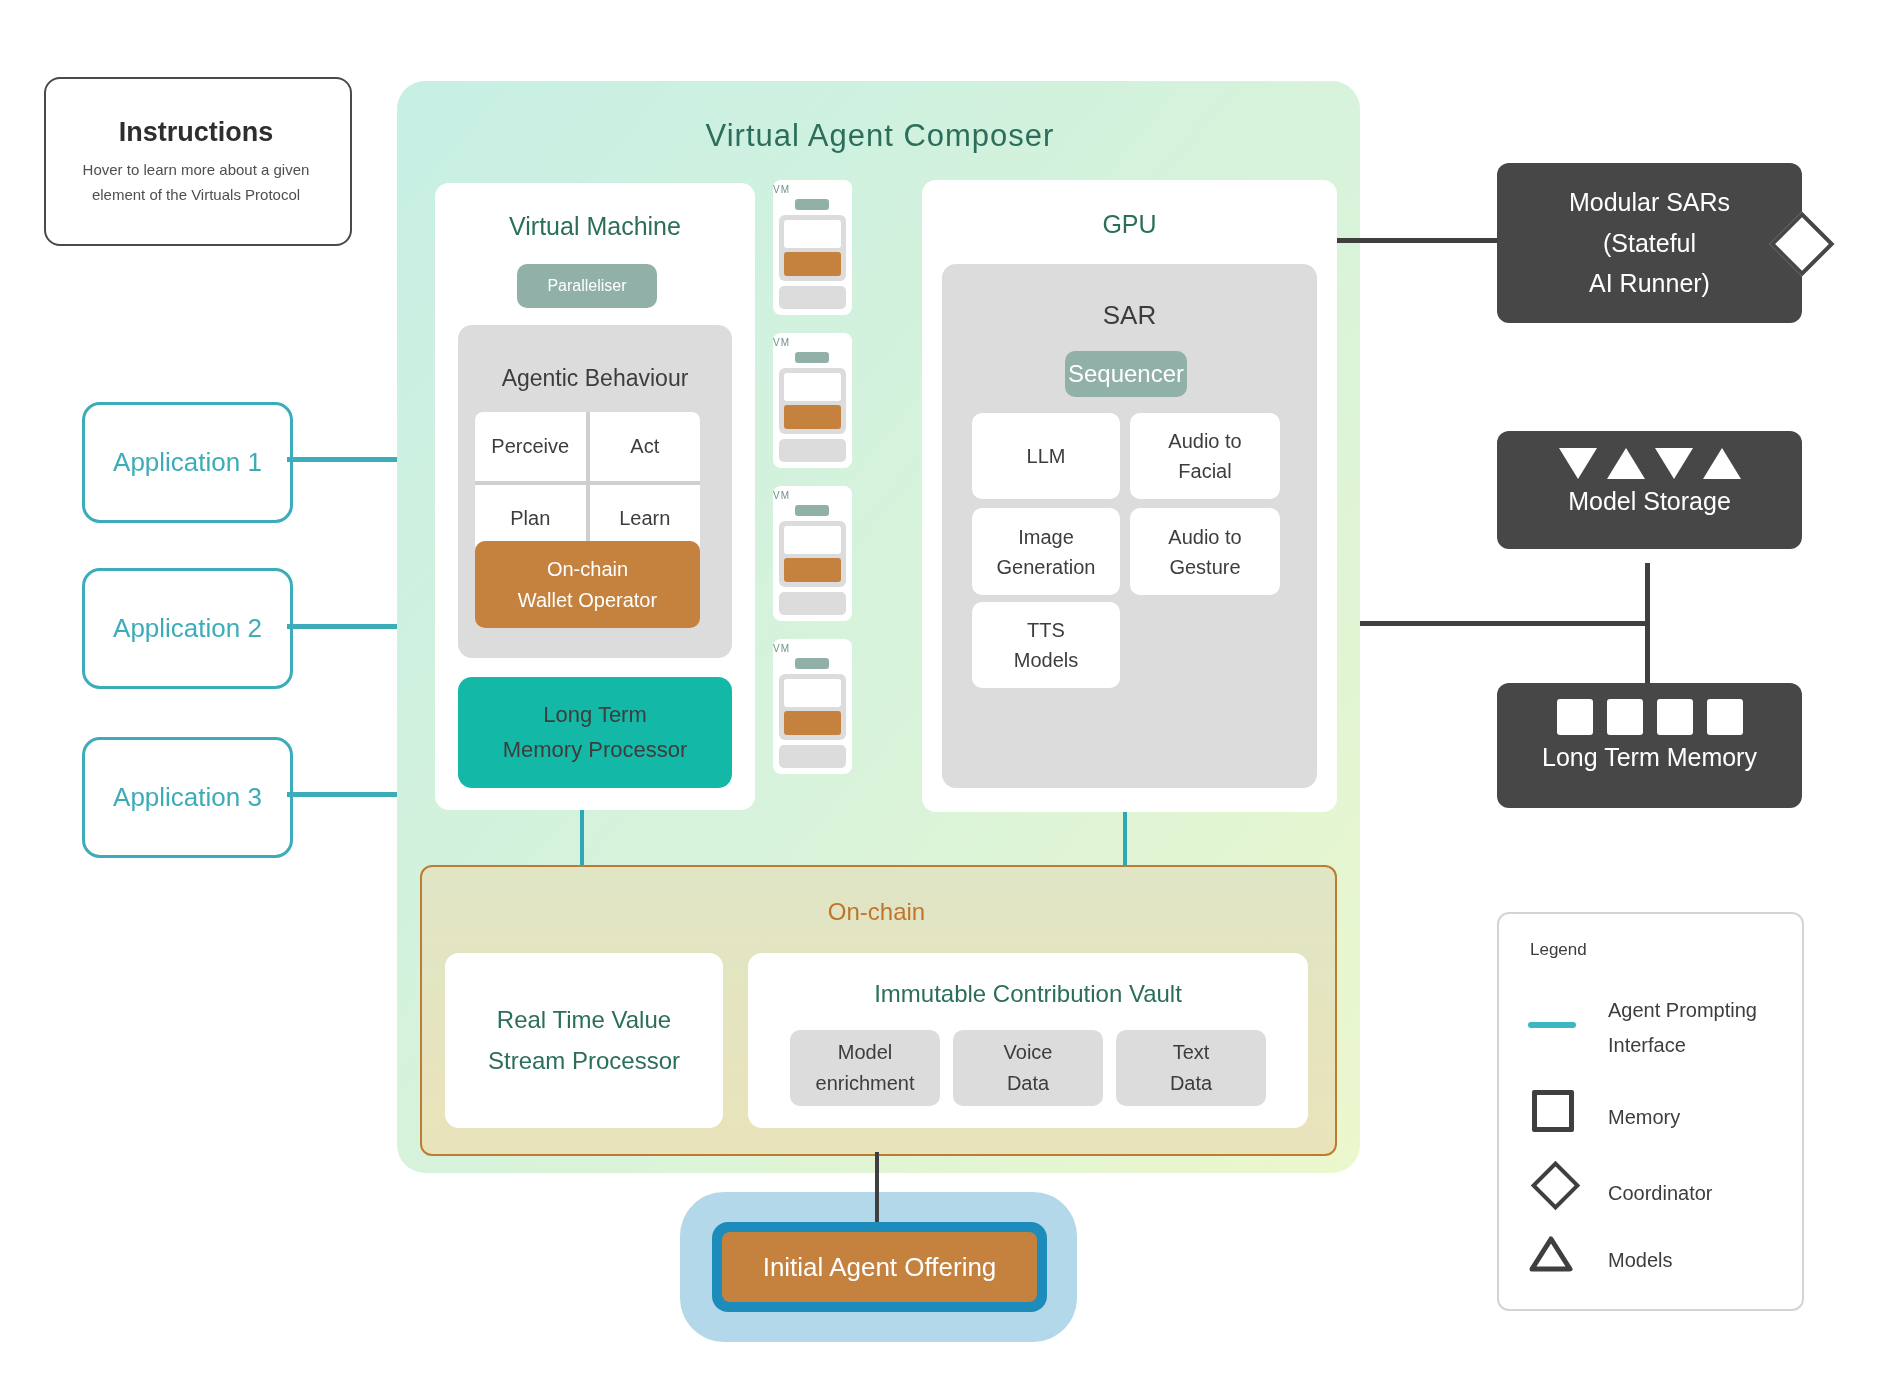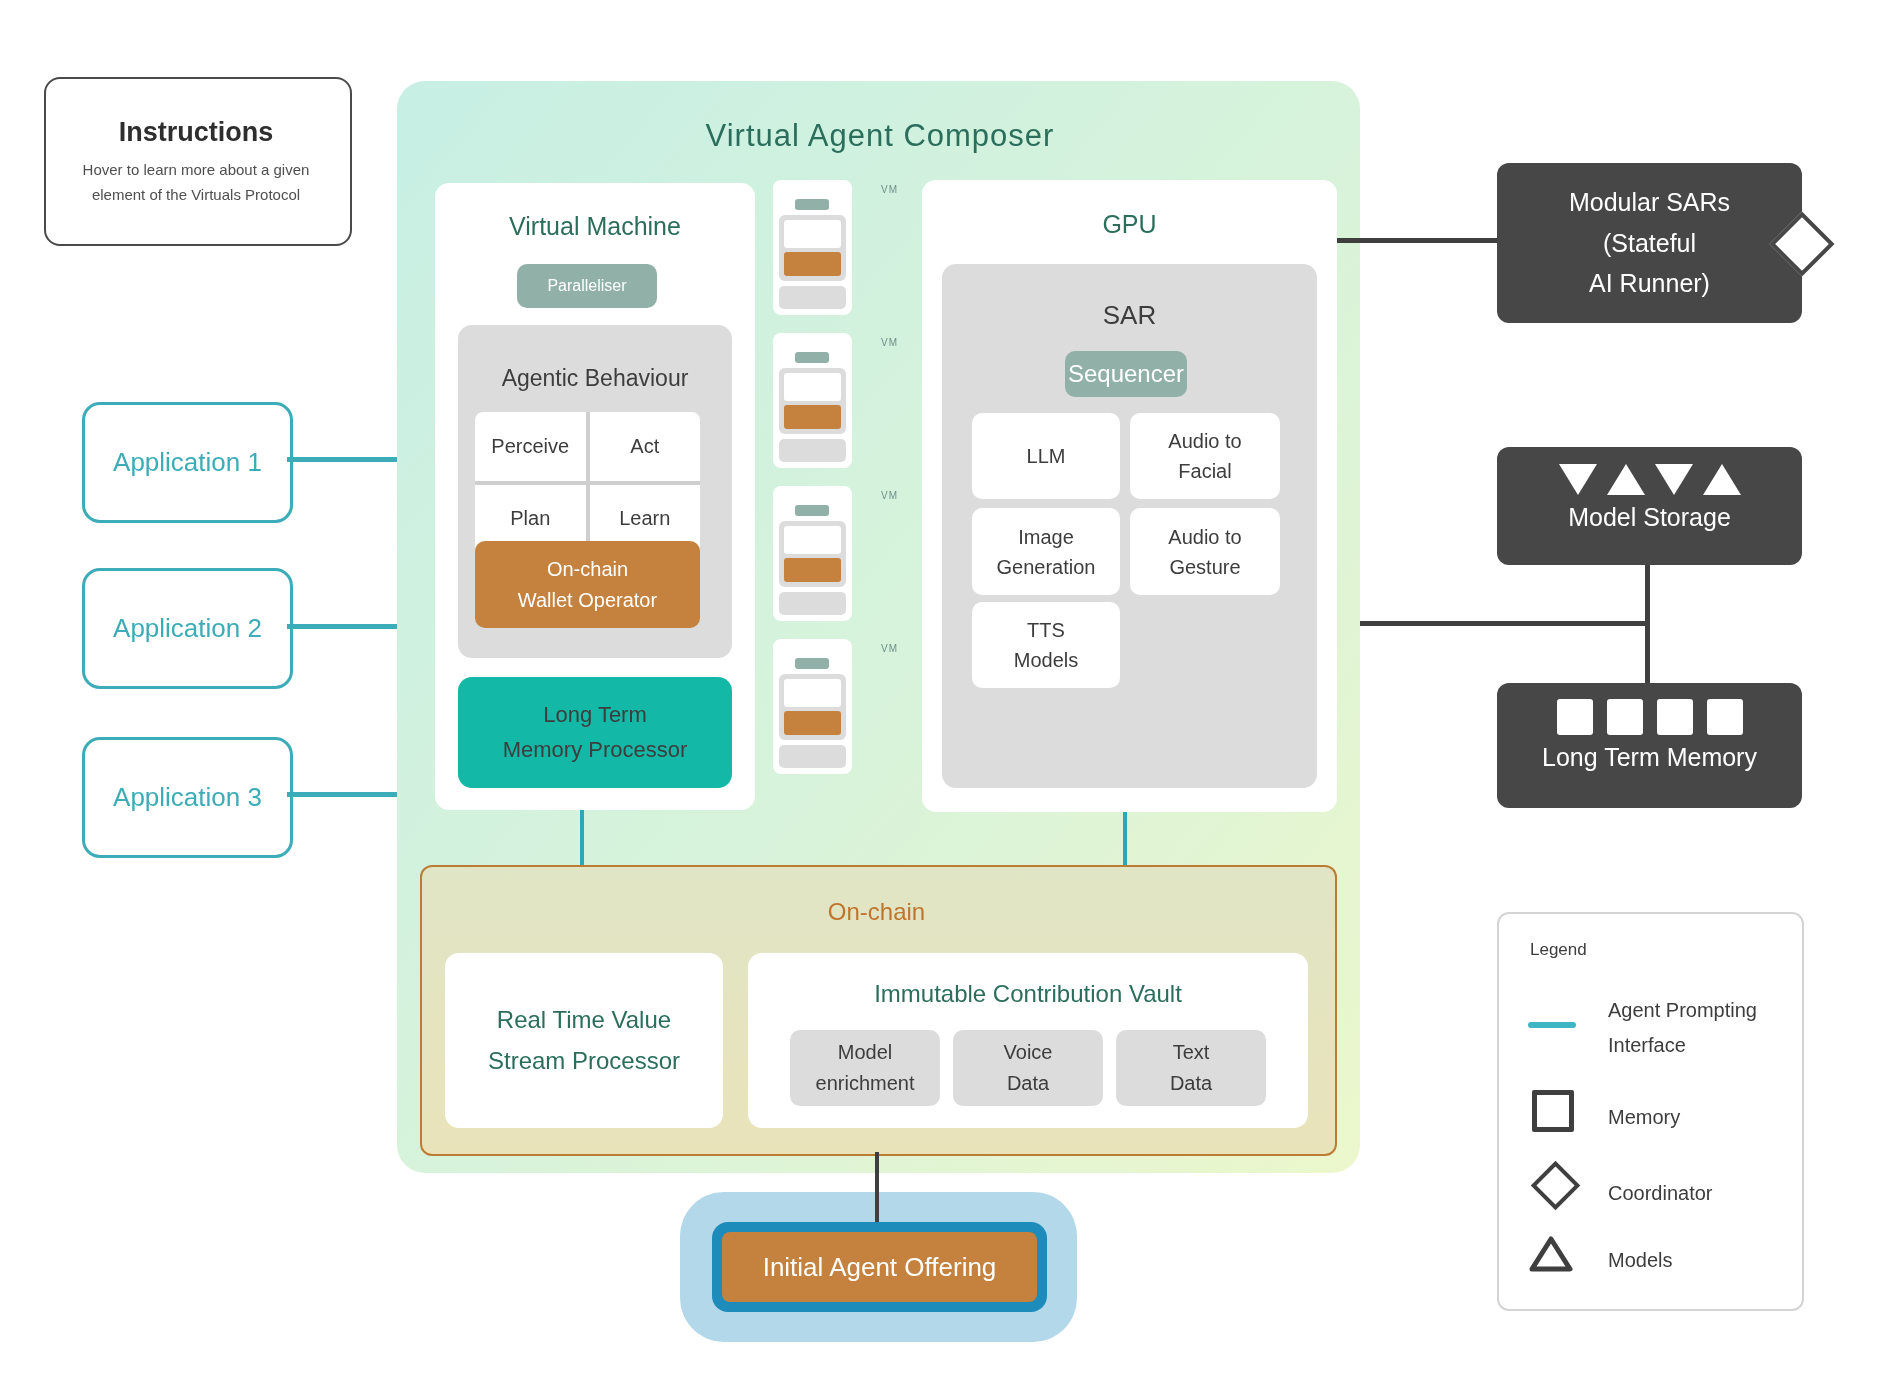--- a/index.html
+++ b/index.html
@@ -37,22 +37,22 @@
     grid-template-columns:1fr 1fr;grid-template-rows:1fr 1fr;gap:4px;background:#cfcfcf;
     border-radius:8px;overflow:hidden;}
   .vm-cell{background:#fff;display:flex;align-items:center;justify-content:center;font-size:20px;}
   .wallet-btn{left:475px;top:541px;width:225px;height:87px;background:#c5813e;border-radius:10px;
     color:#fff;font-size:20px;line-height:1.55;}
   .ltm-proc{left:458px;top:677px;width:274px;height:111px;background:#14b8a6;border-radius:14px;
     font-size:22px;line-height:1.55;color:#3d3d3d;}
 
   
   .vm-card{left:773px;width:79px;height:135px;background:#fff;border-radius:8px;}
-  .vm-card .vm-label{position:absolute;top:4px;left:0;width:100%;text-align:right;font-size:10px;
-    color:#70908b;letter-spacing:1px;margin-left:46px;}
+  .vm-card .vm-label{position:absolute;top:4px;left:0;width:100%;text-align:left;font-size:10px;
+    color:#70908b;letter-spacing:1px;}
   .vm-card .vm-badge{position:absolute;top:19px;left:22px;width:34px;height:11px;background:#91b1a8;border-radius:3px;}
   .vm-card .vm-panel{position:absolute;top:35px;left:6px;right:6px;height:66px;background:#dcdcdc;border-radius:6px;}
   .vm-card .vm-white{position:absolute;top:5px;left:5px;right:5px;height:28px;background:#fff;border-radius:3px;}
   .vm-card .vm-orange{position:absolute;top:37px;left:5px;right:5px;height:24px;background:#c5813e;border-radius:3px;}
   .vm-card .vm-gray{position:absolute;top:106px;left:6px;right:6px;height:23px;background:#dcdcdc;border-radius:5px;}
 
   
   .gpu-box{left:922px;top:180px;width:415px;height:632px;background:#fff;border-radius:14px;}
   .gpu-title{left:922px;top:210px;width:415px;font-size:25px;color:#2b6e5c;justify-content:center;display:flex;}
   .sar-box{left:942px;top:264px;width:375px;height:524px;background:#dcdcdc;border-radius:14px;}
@@ -80,21 +80,21 @@
   
   .iao-outer{left:680px;top:1192px;width:397px;height:150px;background:#b3d8e9;border-radius:44px;}
   .iao-inner{left:712px;top:1222px;width:335px;height:90px;background:#1d8cba;border-radius:16px;}
   .iao-orange{left:722px;top:1232px;width:315px;height:70px;background:#c5813e;border-radius:8px;
     color:#fff;font-size:26px;}
 
   
   .dark-box{left:1497px;width:305px;background:#474747;border-radius:12px;color:#fff;}
   .modular-sars{top:163px;height:160px;font-size:25px;line-height:1.62;}
   .sars-diamond{left:1779px;top:221px;width:38px;height:38px;background:#fff;border:4px solid #474747;transform:rotate(45deg);}
-  .model-storage{top:447px;height:118px;}
+  .model-storage{top:431px;height:118px;}
   .tri-row{display:flex;gap:10px;justify-content:center;margin-top:17px;}
   .tri-down{width:0;height:0;border-left:19px solid transparent;border-right:19px solid transparent;border-top:31px solid #fff;}
   .tri-up{width:0;height:0;border-left:19px solid transparent;border-right:19px solid transparent;border-bottom:31px solid #fff;}
   .dark-box-label{text-align:center;font-size:25px;margin-top:8px;}
   .long-term-memory{top:683px;height:125px;}
   .sq-row{display:flex;gap:14px;justify-content:center;margin-top:16px;}
   .sq{width:36px;height:36px;background:#fff;border-radius:3px;}
 
   
   .legend-box{left:1497px;top:912px;width:303px;height:395px;background:#fff;border:2px solid #d4d4d4;border-radius:12px;}

